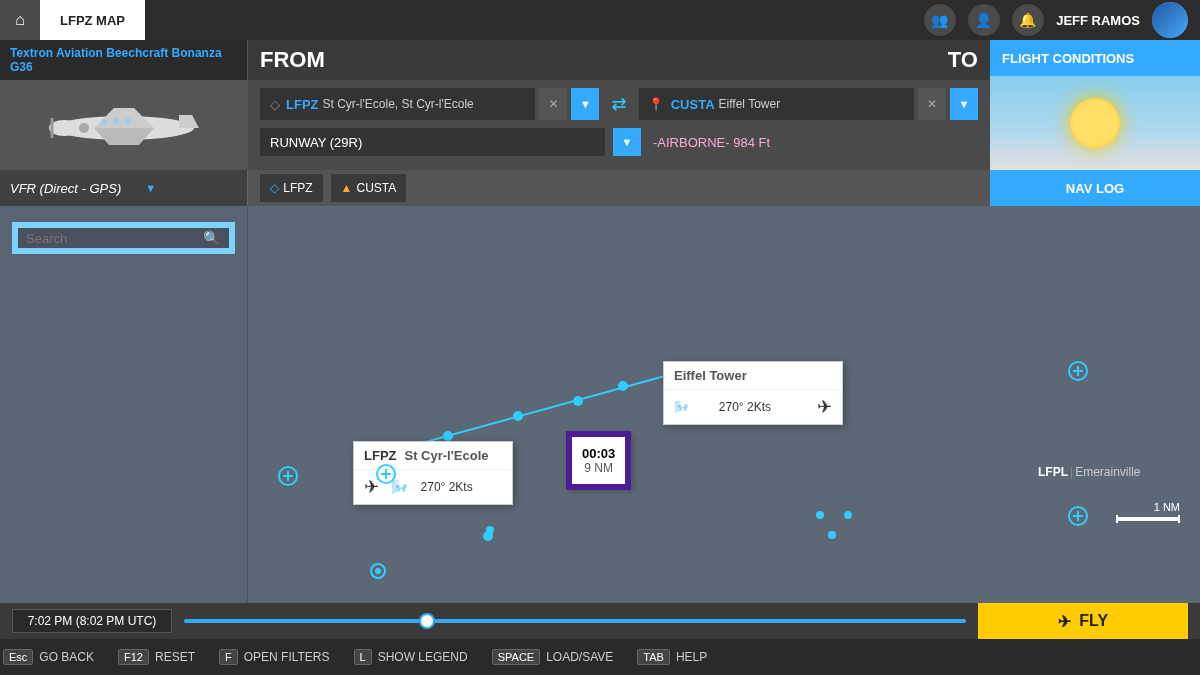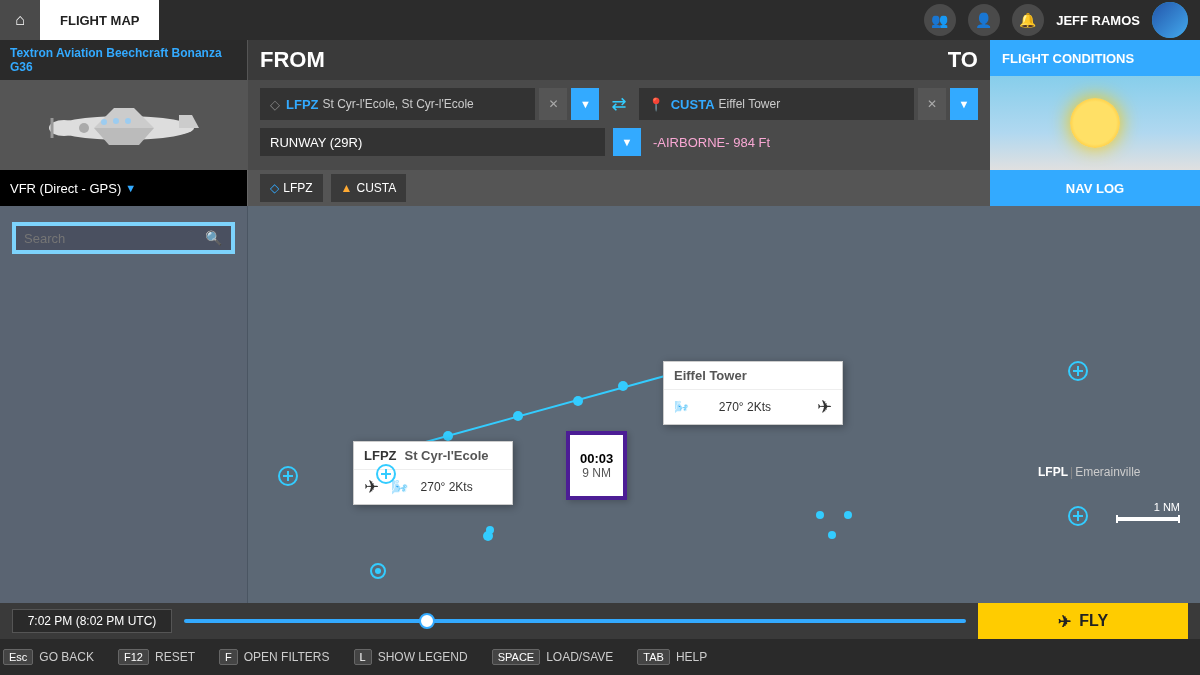--- a/index.html
+++ b/index.html
@@ -201,29 +201,30 @@
     }
 
     
     .nav-bar {
       display: flex;
       align-items: center;
       height: 36px;
       background: #555;
     }
     .nav-dropdown {
-      background: #000000;
+      background: #404040;
       color: white;
       font-size: 13px;
       padding: 0 10px;
       height: 36px;
-      display: flex; align-items: center; gap: 4px;
+      display: flex; align-items: center; gap: 24px;
       cursor: pointer;
       width: 248px;
       border-right: 1px solid #666;
+      font-style: italic;
     }
     .nav-dd-arrow { color: #33aaff; font-size: 11px; }
     .nav-waypoints {
       display: flex;
       align-items: center;
       gap: 2px;
       padding: 0 12px;
       flex: 1;
     }
     .nav-wp {
@@ -252,21 +253,21 @@
       width: 248px;
       background: #5a6472;
       flex-shrink: 0;
       padding: 16px 12px;
       border-right: 1px solid #4a5562;
     }
     .search-box {
       display: flex;
       align-items: center;
       background: #4a5060;
-      border: 4px solid #7dd3fc;
+      border: 6px solid #7dd3fc;
       padding: 4px 8px;
       height: 32px;
     }
     .search-input {
       background: transparent;
       border: none;
       color: #ccc;
       font-size: 13px;
       flex: 1;
       outline: none;
@@ -323,22 +324,22 @@
       color: #555;
     }
     .info-box-body {
       padding: 6px 10px;
       display: flex; align-items: center; gap: 12px;
       font-size: 12px; color: #333;
     }
     .time-box {
       position: absolute;
       background: white;
-      border: 4px solid #4c1d95;
-      padding: 16px 10px;
+      border: 6px solid #4c1d95;
+      padding: 9px 10px;
       text-align: center;
       font-size: 12px;
       box-shadow: 2px 2px 6px rgba(0,0,0,0.2);
     }
     .time-box .time { font-weight: bold; font-size: 13px; }
     .time-box .dist { color: #555; }
 
     
     .flight-path-svg {
       position: absolute;
@@ -442,21 +443,21 @@
     }
   </style>
 </head>
 <body>
 
 <div class="top-bar">
   <div class="home-btn">
     <span class="home-icon">⌂</span>
   </div>
   <div class="world-map-tab">
-    <span>FLIGHT MAP</span>
+    <span>LFPZ MAP</span>
   </div>
   <div class="top-bar-right">
     <div class="top-icon">
       <span>👥</span>
     </div>
     <div class="top-icon">
       <span>👤</span>
     </div>
     <div class="top-icon">
       <span>🔔</span>

